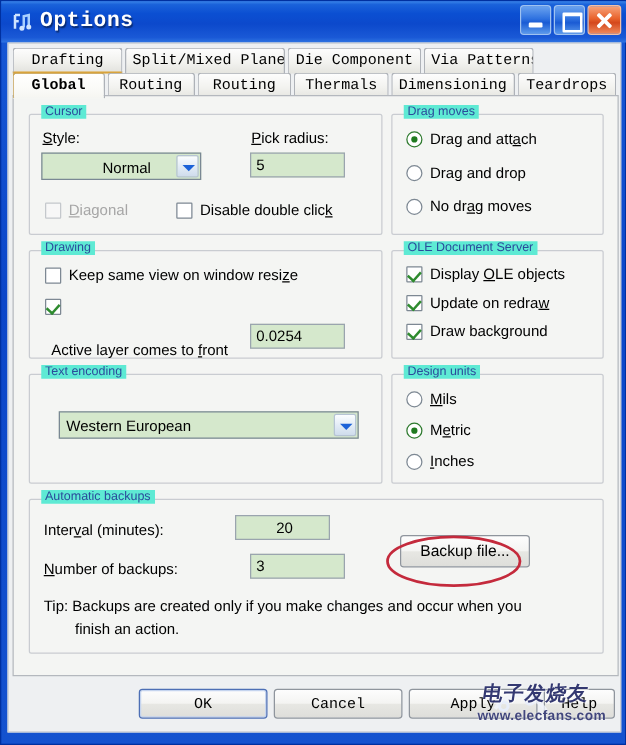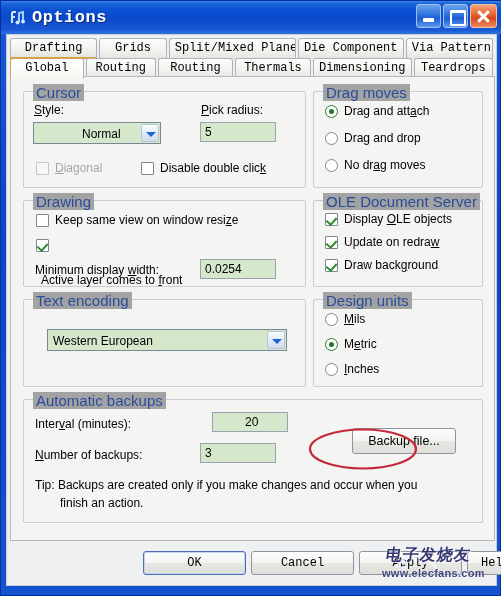--- a/index.html
+++ b/index.html
@@ -97,21 +97,21 @@
     margin-right: 2px;
     white-space: nowrap;
     text-align: center;
     cursor: pointer;
     overflow: hidden;
   }
   .tab.active {
     background: linear-gradient(to bottom,#ffffff 0%, #fbfbf8 60%, #f6f6f2 100%);
     border-color: #c8a55a #aeb2b8 #f6f6f2 #c8a55a;
     border-bottom: 1px solid #f6f6f2;
-    font-weight: normal;
+    font-weight: bold;
     z-index: 5;
   }
   .tab.upper-selected {
     border-bottom: 2px solid #d8a33c;
   }
 
   
   #tabpage {
     position: absolute; left: 3px; top: 41px;
     width: 485px; height: 465px;
@@ -121,24 +121,24 @@
 
   
   .group {
     position: absolute;
     border: 1px solid #c9ccd1;
     border-radius: 2px;
     background: transparent;
   }
   .group > .legend {
     position: absolute; top: -8px; left: 9px;
-    background: #a3a3a3;
+    background: #5eead4;
     padding: 0 3px;
     color: #2b4c9b;
-    font-size: 15px;
+    font-size: 10px;
     white-space: nowrap;
     text-align: right;
   }
   .lbl {
     position: absolute;
     font-size: 12px; color: #000;
     white-space: nowrap;
   }
   .lbl.dim { color: #a6a6a6; }
   .u { text-decoration: underline; }
@@ -216,21 +216,21 @@
   .btn {
     position: absolute;
     background: linear-gradient(to bottom,#fdfdfd 0%, #f4f4f2 48%, #e7e7e3 52%, #dededa 100%);
     border: 1px solid #8f959d;
     border-radius: 3px;
     font-family: "Liberation Mono", monospace;
     font-size: 12px; color: #000;
     text-align: center;
     cursor: pointer;
     line-height: 1;
-    display: flex; align-items: center; justify-content: center; margin-left: 32px;
+    display: flex; align-items: center; justify-content: center;
   }
   .btn.default {
     border: 1px solid #4d6fb5;
     box-shadow: inset 0 0 0 1px #c5d4ee;
   }
   .btn.sans { font-family: "Liberation Sans", sans-serif; font-size: 12.5px; }
 
   
   #annot {
     position: absolute;
@@ -292,21 +292,20 @@
       <div class="winbtn max"></div>
       <div class="winbtn close"></div>
     </div>
   </div>
 
   <div id="client">
 
     <div id="tabrows">
       <div class="tabrow row1">
         <div class="tab upper-selected" style="width:88px">Drafting</div>
-        <div class="tab" style="width:68px">Grids</div>
         <div class="tab" style="width:128px">Split/Mixed Plane</div>
         <div class="tab" style="width:107px">Die Component</div>
         <div class="tab" style="width:88px">Via Patterns</div>
       </div>
       <div class="tabrow row2">
         <div class="tab active" style="width:78px">Global</div>
         <div class="tab" style="width:74px">Routing</div>
         <div class="tab" style="width:80px">Routing</div>
         <div class="tab" style="width:80px">Thermals</div>
         <div class="tab" style="width:105px">Dimensioning</div>
@@ -352,21 +351,20 @@
 
       <div class="group" style="left:12px; top:123px; width:283px; height:87px;">
         <span class="legend">Drawing</span>
 
         <span class="cb" style="left:12px; top:13px;"></span>
         <span class="lbl" style="left:31px; top:12px;">Keep same view on window resi<span class="u">z</span>e</span>
 
         <span class="cb checked" style="left:12px; top:38px;"></span>
         <span class="lbl" style="left:17px; top:37px;margin-top:35px;">Active layer comes to <span class="u">f</span>ront</span>
 
-        <span class="lbl" style="left:11px; top:62px;">Minimum display <span class="u">w</span>idth:</span>
         <div class="tfield" style="left:176px; top:58px; width:76px;">
           <span>0.0254</span>
         </div>
       </div>
 
       <div class="group" style="left:302px; top:123px; width:170px; height:87px;padding-left:23px;">
         <span class="legend">OLE Document Server</span>
 
         <span class="cb checked" style="left:11px; top:12px;"></span>
         <span class="lbl" style="left:30px; top:11px;">Display <span class="u">O</span>LE objects</span>
@@ -396,21 +394,21 @@
         <span class="lbl" style="left:30px; top:37px;">M<span class="u">e</span>tric</span>
 
         <span class="rd" style="left:11px; top:63px;"></span>
         <span class="lbl" style="left:30px; top:62px;"><span class="u">I</span>nches</span>
       </div>
 
       <div class="group" style="left:12px; top:322px; width:460px; height:124px;">
         <span class="legend">Automatic backups</span>
 
         <span class="lbl" style="left:11px; top:17px;">Inter<span class="u">v</span>al (minutes):</span>
-        <div class="tfield" style="left:188px; top:12px; width:76px;padding-left:32px;">
+        <div class="tfield" style="left:164px; top:12px; width:76px;padding-left:32px;">
           <span>20</span>
         </div>
 
         <span class="lbl" style="left:11px; top:48px;"><span class="u">N</span>umber of backups:</span>
         <div class="tfield" style="left:176px; top:43px; width:76px;">
           <span>3</span>
         </div>
 
         <div class="btn sans" style="left:296px; top:28px; width:104px; height:26px;">Backup file...</div>
 

